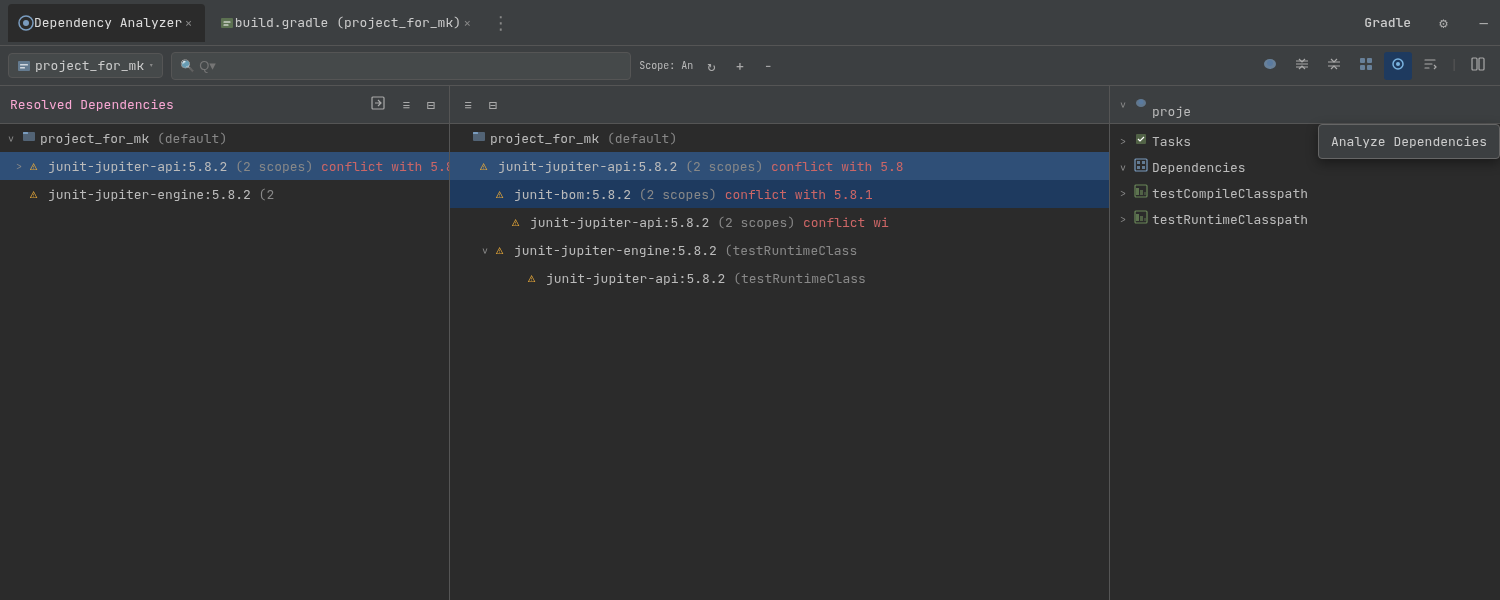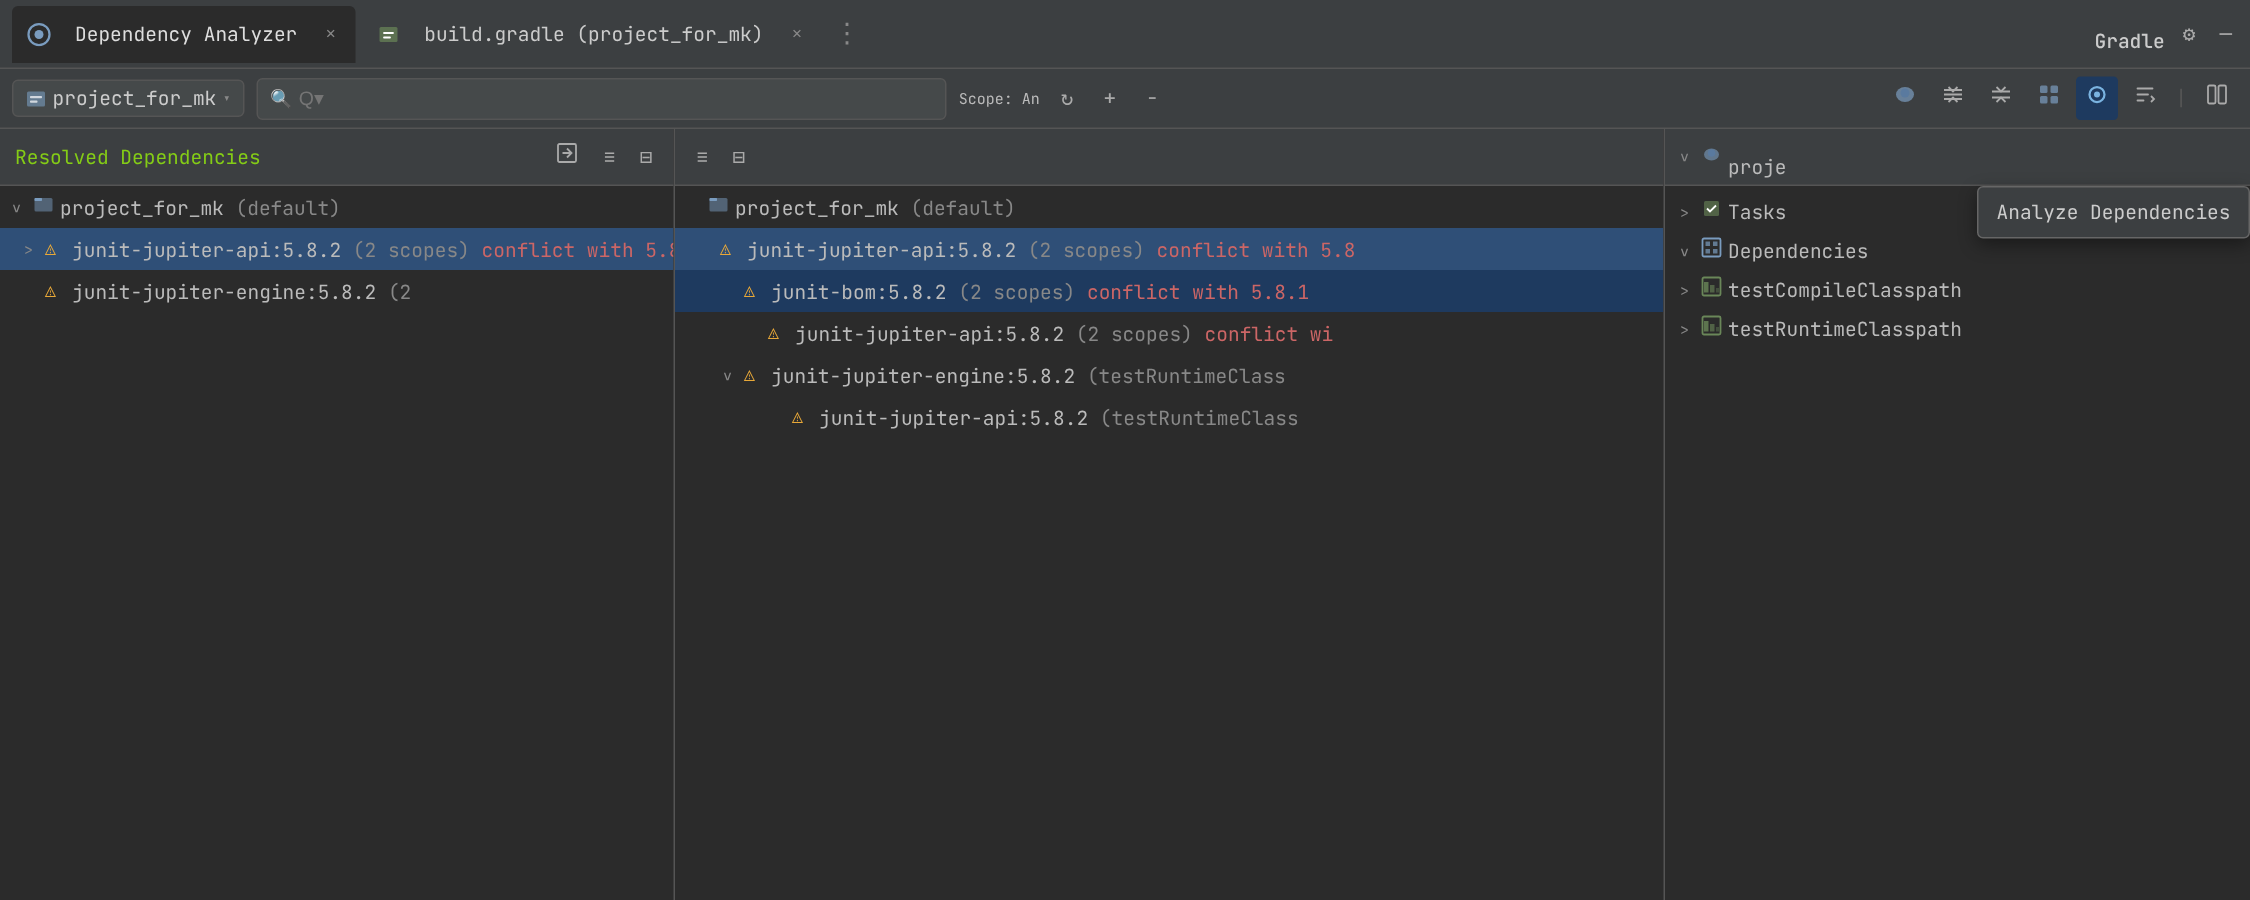--- a/index.html
+++ b/index.html
@@ -24,21 +24,21 @@
       justify-content: space-between;
     }
     .tab-bar-left {
       display: flex;
       align-items: center;
       gap: 4px;
     }
     .tab {
       display: flex;
       align-items: center;
-      gap: 16px;
+      gap: 0;
       padding: 4px 10px;
       border-radius: 4px 4px 0 0;
       cursor: pointer;
       font-size: 13px;
       color: #ccc;
       background: transparent;
       height: 38px;
     }
     .tab.active {
       background: #2b2b2b;
@@ -46,22 +46,22 @@
     }
     .tab .close-btn {
       font-size: 11px;
       color: #888;
       cursor: pointer;
       padding: 1px 3px;
       border-radius: 2px;
     }
     .tab-bar-right {
       display: flex;
-      align-items: flex-end;
-      gap: 8px;
+      align-items: center;
+      gap: 24px;
       color: #ccc;
       font-size: 14px;
     }
     .gradle-label {
       font-size: 13px;
       color: #ccc;
       font-weight: 500;
     }
     .icon-btn {
       cursor: pointer;
@@ -149,21 +149,21 @@
       display: flex;
       align-items: center;
       padding: 6px 10px;
       background: #3c3f41;
       border-bottom: 1px solid #555;
       gap: 8px;
       height: 38px;
     }
     .panel-title {
       font-size: 13px;
-      color: #84cc16;
+      color: #f9a8d4;
       flex: 1;
     }
     .panel-content {
       flex: 1;
       overflow: auto;
     }
 
     
     .tree-item {
       display: flex;

